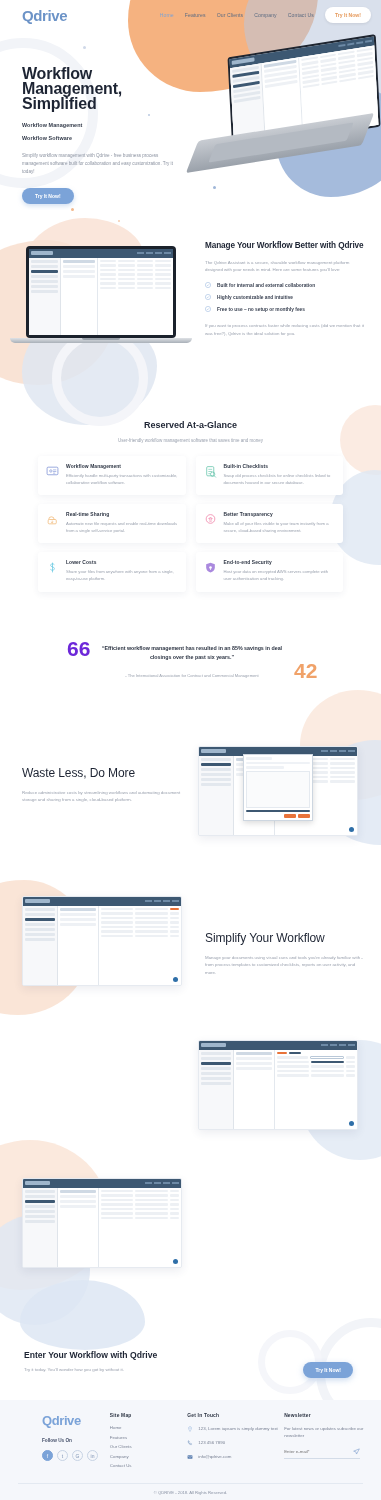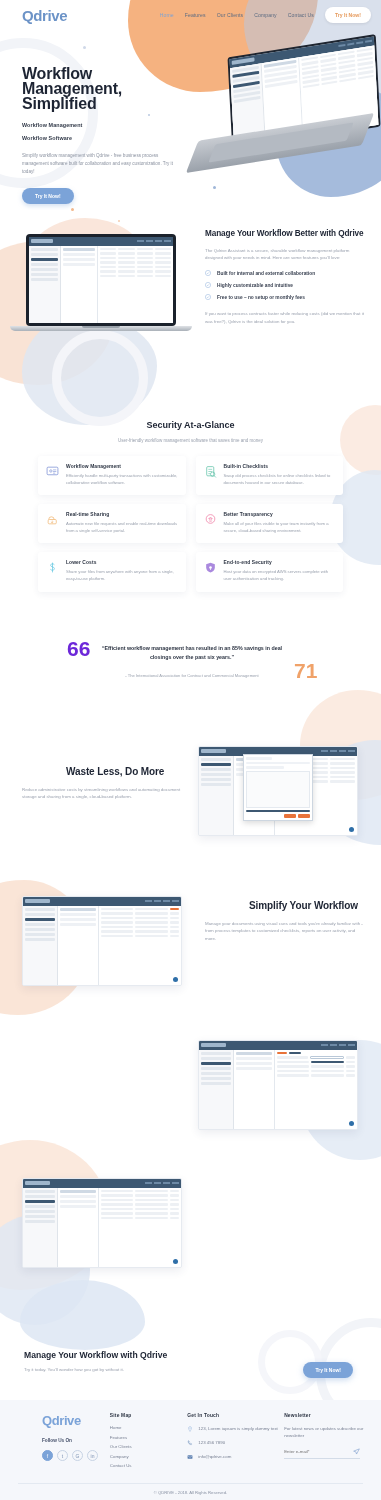--- a/index.html
+++ b/index.html
@@ -107,21 +107,21 @@
   .shot-side i.sel { background:#3d5872; }
   .shot-mid { width: 26%; background:#fff; border-right:1px solid #e3e8ee; padding:2px; display:flex; flex-direction:column; gap:2px;}
   .shot-mid i { display:block; height:3px; background:#eef1f5; border-radius:1px; }
   .shot-mid i.sel { background:#cfd9e4; }
   .shot-main { flex:1; background:#fff; padding:2px; display:flex; flex-direction:column; gap:2px;}
   .shot-row { display:flex; gap:2px; }
   .shot-row i { display:block; height:2.5px; background:#edf0f4; border-radius:1px; flex:1; }
   .shot-badge { position:absolute; right:3px; bottom:3px; width:5px; height:5px; background:#2f6fa8; border-radius:50%; }
 
   
-  .sec-manage { position: absolute; left:0; top: 206px; width: 381px; height: 180px; }
+  .sec-manage { position: absolute; left:0; top: 218px; width: 381px; height: 180px; }
   .lap-manage { position:absolute; left: 18px; top: 28px; width: 165px; height: 110px; z-index: 10; }
   .manage-copy { position:absolute; left: 205px; top: 22px; width: 160px; }
   .h2 { font-size: 8.2px; font-weight: 700; color:#1d2433; line-height: 11px; letter-spacing:-.1px; }
   .p-body { font-size: 4.4px; color:#9aa1ae; line-height: 7.2px; margin-top: 8px; }
   .bullets { margin-top: 9px; display:flex; flex-direction:column; gap:6px; }
   .bullet { display:flex; align-items:center; gap:6px; }
   .bullet .bi { width: 6px; height: 6px; flex:none; }
   .bullet span { font-size: 4.8px; font-weight:700; color:#3c4454; }
   .p-foot { font-size: 4.4px; color:#9aa1ae; line-height: 7.2px; margin-top: 10px; }
 
@@ -144,21 +144,21 @@
   .q-open { left: 67px; top: 6px; color: #6d28d9; }
   .q-close { left: 294px; top: 28px; color: #f0a269; }
   .q-text { position:absolute; left: 92px; top: 12px; width: 200px; text-align:center;
             font-size: 5.3px; font-weight:700; color:#2b3342; line-height: 9px; }
   .q-attr { position:absolute; left: 92px; top: 41px; width: 200px; text-align:center;
             font-size: 4.1px; color:#9aa1ae; }
 
   
   .sec-alt { position:absolute; left:0; width:381px; height: 145px; }
   .alt-copy { position:absolute; width: 160px; }
-  .h3 { font-size: 10px; font-weight: 700; color:#1d2433; letter-spacing:-.1px;margin-left:44px; }
+  .h3 { font-size: 12px; font-weight: 400; color:#1d2433; letter-spacing:-.1px; }
   .alt-p { font-size: 4.4px; color:#9aa1ae; line-height: 7.3px; margin-top: 9px; }
   .mock { position: absolute; background:#fff; border:1px solid #e6eaf0; border-radius:2px;
           box-shadow: 0 3px 10px rgba(40,60,100,.09); overflow:hidden; }
 
   .modal-ov { position:absolute; left:28%; top:8%; width:44%; height:76%; background:#fff;
               border:1px solid #cdd6e0; box-shadow:0 2px 6px rgba(0,0,0,.15); padding:2px;
               display:flex; flex-direction:column; gap:2px; }
   .modal-ov i { display:block; height:2.5px; background:#eff2f6; border-radius:1px; }
   .modal-ov .big { flex:1; background:#fafbfc; border:1px solid #e5eaf0; }
   .modal-btns { display:flex; gap:2px; justify-content:flex-end; }
@@ -428,21 +428,21 @@
           <span>Free to use – no setup or monthly fees</span>
         </div>
       </div>
       <div class="p-foot">If you want to process contracts faster while reducing costs (did we mention that it was free?), Qdrive is the ideal solution for you.</div>
     </div>
   </div>
 
   <div class="blob b-peach-feat"></div>
   <div class="blob b-blue-feat"></div>
   <div class="sec-features">
-    <div class="h2-center">Security At-a-Glance</div>
+    <div class="h2-center">Reserved At-a-Glance</div>
     <div class="sub-center">User-friendly workflow management software that saves time and money</div>
     <div class="cards">
 
       <div class="card">
         <svg class="card-ico" viewBox="0 0 24 24">
           <rect x="2" y="4" width="20" height="14" rx="2" fill="none" stroke="#7b8fd4" stroke-width="1.4"></rect>
           <circle cx="9" cy="11" r="2.2" fill="none" stroke="#7b8fd4" stroke-width="1.2"></circle>
           <path d="M13 9h6M13 12h6M13 15h4" stroke="#7b8fd4" stroke-width="1.1"></path>
         </svg>
         <div>
@@ -509,21 +509,21 @@
           <div class="card-t">End-to-end Security</div>
           <div class="card-d">Host your data on encrypted AWS servers complete with user authentication and tracking.</div>
         </div>
       </div>
     </div>
   </div>
 
   <div class="sec-quote">
     <div class="q-mark q-open">66</div>
     <div class="q-text">“Efficient workflow management has resulted in an 85% savings in deal closings over the past six years.”</div>
-    <div class="q-mark q-close">71</div>
+    <div class="q-mark q-close">42</div>
     <div class="q-attr">- The International Association for Contract and Commercial Management</div>
   </div>
 
   <div class="blob b-peach-q"></div>
   <div class="blob b-blue-q"></div>
   <div class="sec-alt" style="top:740px;">
     <div class="alt-copy" style="left:22px;top:26px;">
       <div class="h3">Waste Less, Do More</div>
       <div class="alt-p">Reduce administrative costs by streamlining workflows and automating document storage and sharing from a single, cloud-based platform.</div>
     </div>
@@ -665,21 +665,21 @@
             <div class="shot-row">
                 <i></i>
                 <i></i>
                 <i style="flex:0 0 9px"></i>
               </div>
           </div>
         </div>
         <div class="shot-badge"></div>
       </div>
     </div>
-    <div class="alt-copy" style="left:205px;top:10px;">
+    <div class="alt-copy" style="left:205px;top:41px;">
       <div class="h3">Simplify Your Workflow</div>
       <div class="alt-p">Manage your documents using visual cues and tools you're already familiar with - from process templates to customized checklists, reports on user activity, and more.</div>
     </div>
   </div>
 
   <div class="blob b-blue-4"></div>
   <div class="sec-alt" style="top:1030px;">
     <div class="mock" style="left:198px;top:10px;width:160px;height:90px;">
       <div class="shot" style="height:100%;position:relative;">
         <div class="shot-top">
@@ -815,21 +815,21 @@
         </div>
         <div class="shot-badge"></div>
       </div>
     </div>
   </div>
 
   <div class="blob b-blue-cta"></div>
   <div class="blob ring-cta"></div>
   <div class="blob ring-cta2"></div>
   <div class="sec-cta">
-    <div class="cta-h">Manage Your Workflow with Qdrive</div>
+    <div class="cta-h">Enter Your Workflow with Qdrive</div>
     <div class="cta-p">Try it today. You'll wonder how you got by without it.</div>
     <button class="cta-btn">Try It Now!</button>
   </div>
 
   <div class="footer">
     <div class="f-inner">
       <div class="f-col f-brand">
         <div class="f-logo">Qdrive</div>
         <div class="f-follow">Follow Us On</div>
         <div class="socials">

